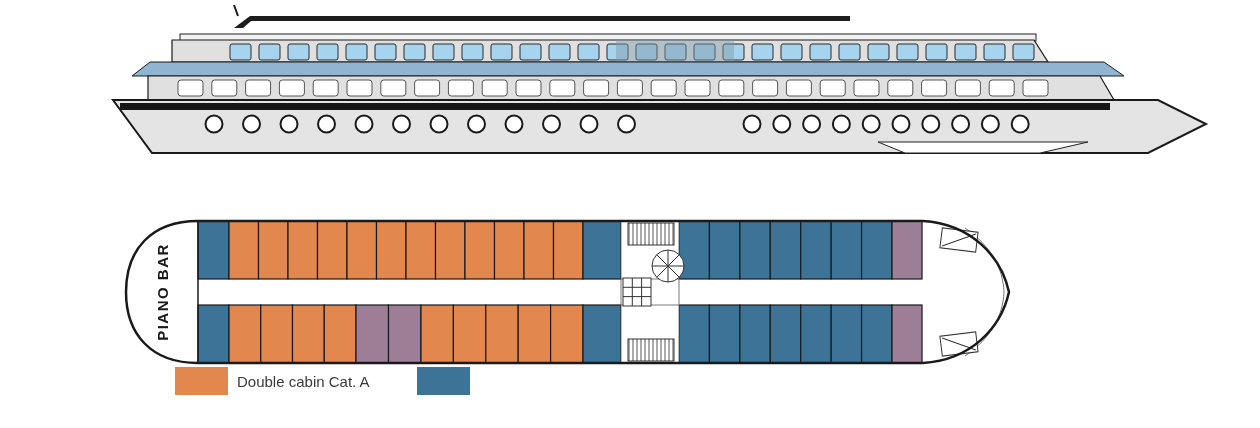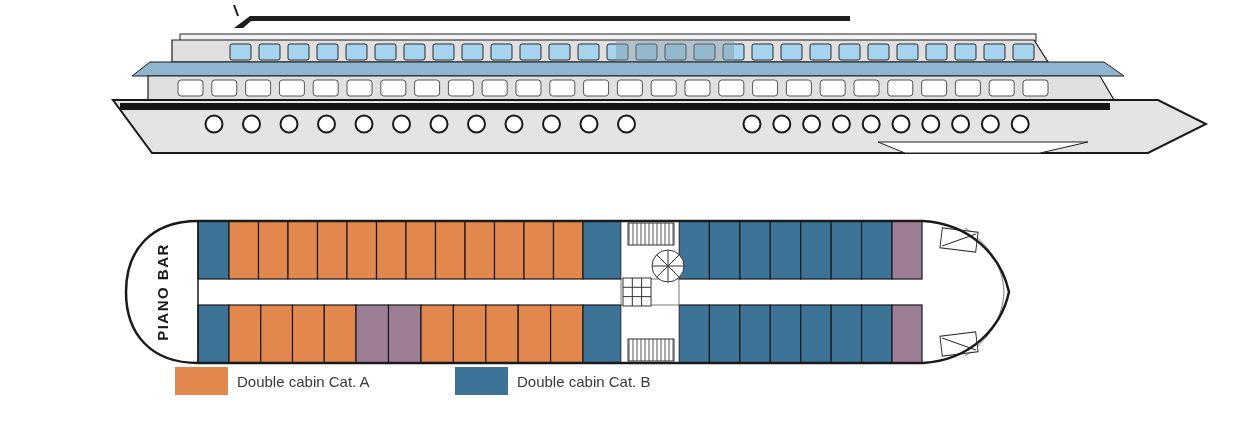--- a/index.html
+++ b/index.html
@@ -21,21 +21,21 @@
   
   .hull-fill{fill:#ffffff;stroke:none;}
   .hull-stroke{fill:none;stroke:#1a1a1a;stroke-width:2.5;}
   .piano-label{
     font-family:"Liberation Sans",sans-serif;font-size:15px;font-weight:700;
     letter-spacing:1.5px;fill:#1a1a1a;
   }
 
   
   .legend{position:absolute;left:175px;top:367px;display:flex;}
-  .legend-item{width:280px;display:flex;align-items:center;}
+  .legend-item{width:242px;display:flex;align-items:center;}
   .swatch{width:53px;height:28px;display:inline-block;flex:0 0 auto;}
   .legend-label{margin-left:9px;font-size:15px;color:#3a3a3a;white-space:nowrap;}
 </style>
 </head>
 <body>
 
 <div class="canvas">
 
   <svg class="profile-svg" viewBox="0 0 1260 180" width="1260" height="180">
     <g>
@@ -236,17 +236,16 @@
     <text class="piano-label" transform="translate(41 74) rotate(-90)" text-anchor="middle" dominant-baseline="middle">PIANO BAR</text>
   </svg>
 
   <div class="legend">
     <div class="legend-item">
       <span class="swatch" style="background: rgb(226, 135, 78);"></span>
       <span class="legend-label">Double cabin Cat. A</span>
     </div>
     <div class="legend-item">
       <span class="swatch" style="background: rgb(61, 115, 150);"></span>
-      <span class="legend-label">Double cabin Cat. B</span>
     </div>
   </div>
 
 </div>
 
 </body></html>

